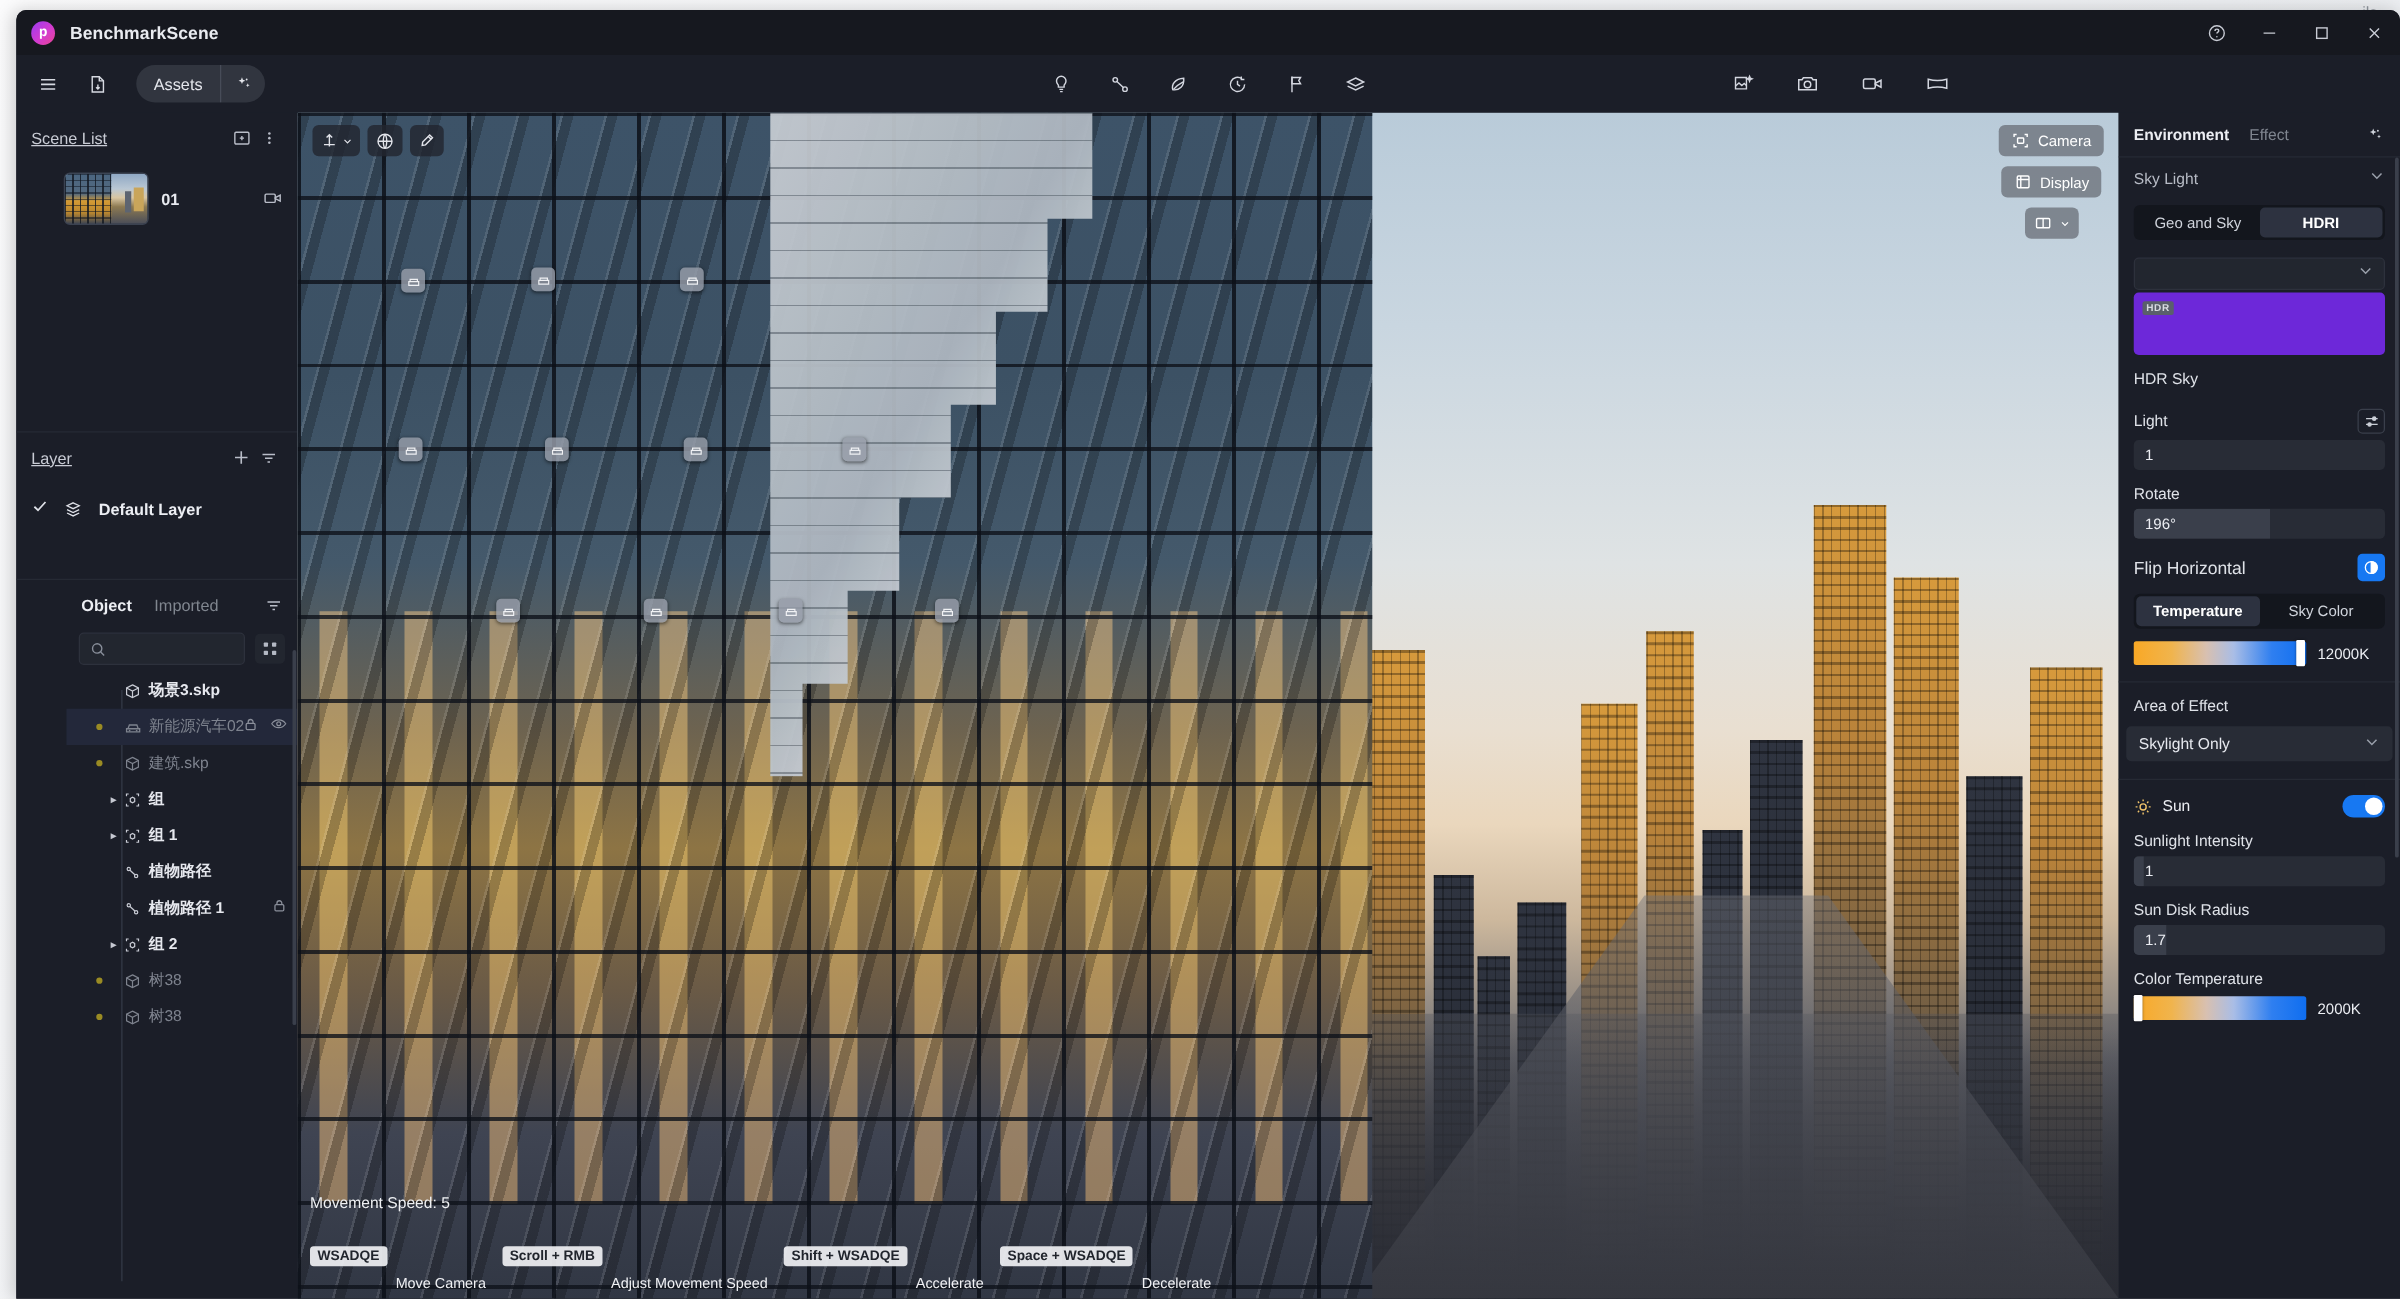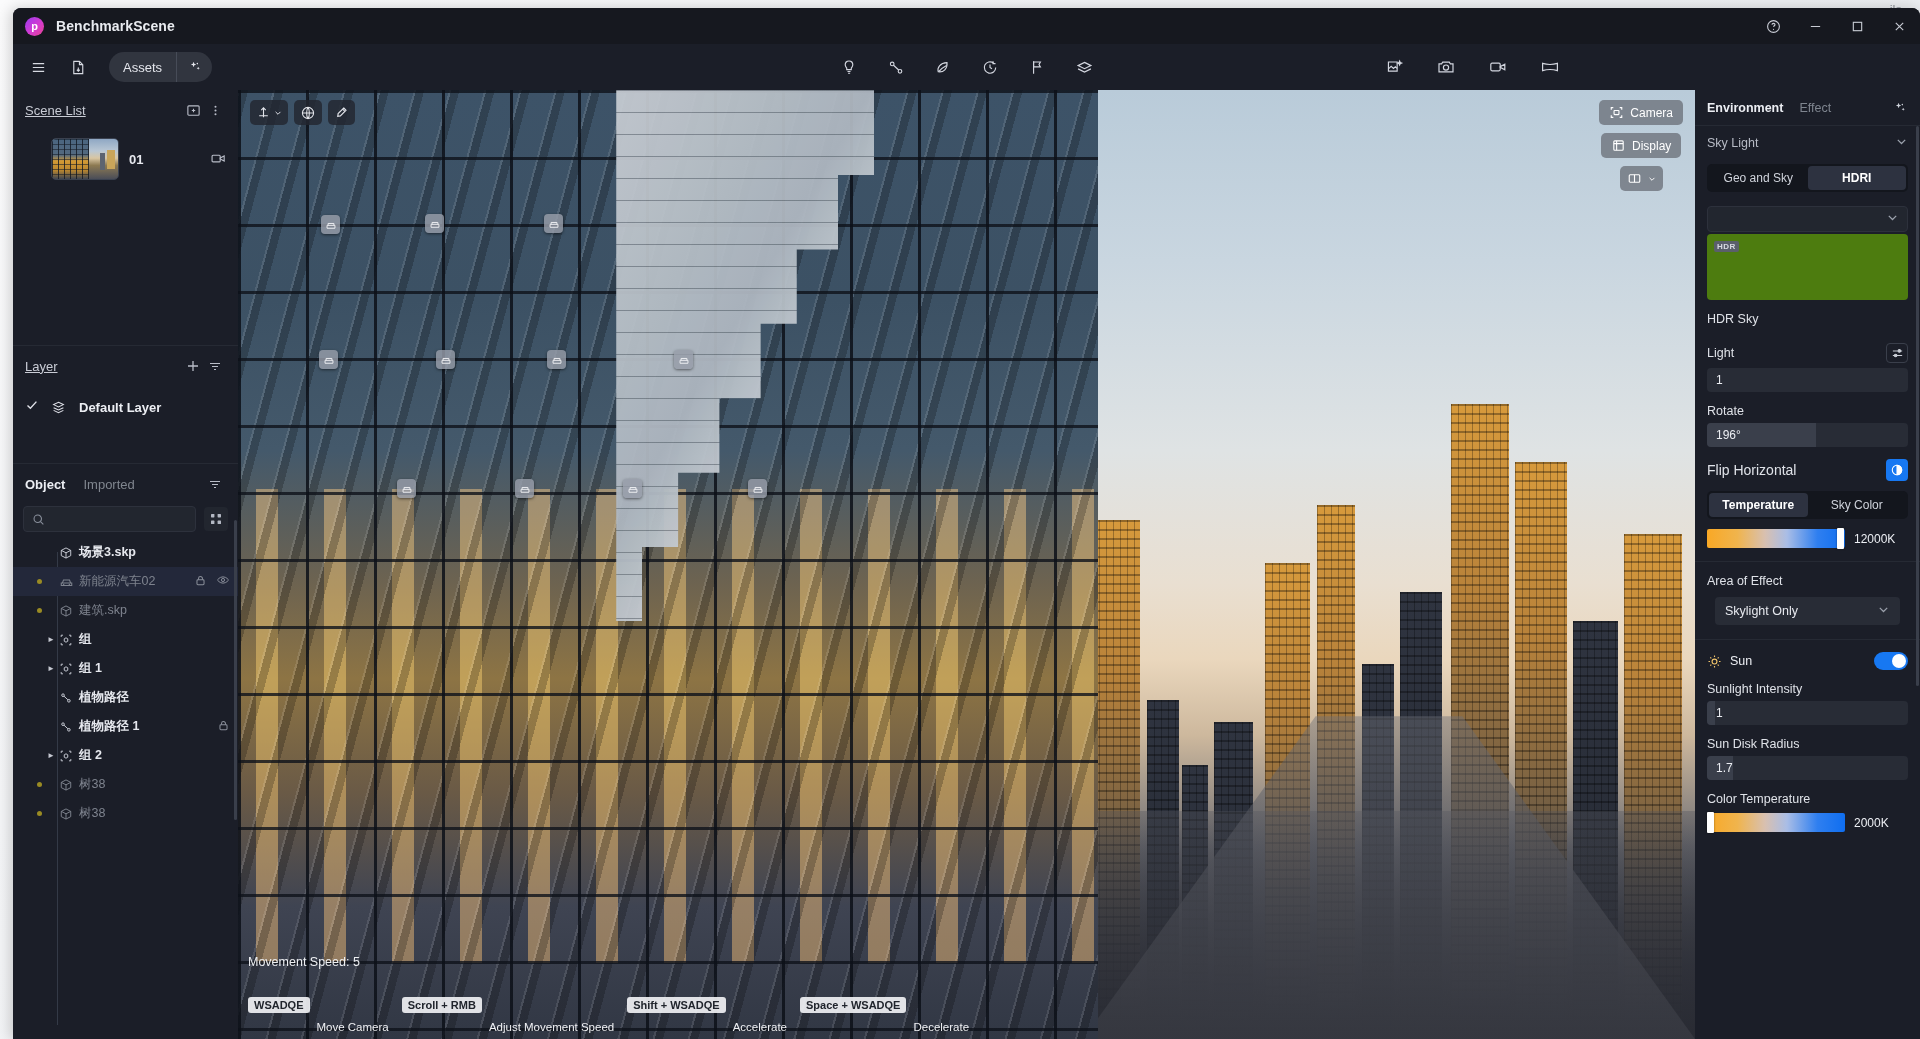--- a/index.html
+++ b/index.html
@@ -127,21 +127,21 @@
   #scene-label { font-size: 13px; color: #e7e9ef; font-weight: bold; flex:1; }
   #scene-cam { color: #b9bdc8; width:18px; height:18px; }
   #layer-sec { height: 118px; border-bottom: 1px solid #262a34; }
   #layer-row {
     display: flex; align-items: center; gap: 12px;
     padding: 0 12px; height: 30px; margin-top: 6px;
   }
   #layer-row .chk { color: #dfe1e8; width: 14px; }
   #layer-row .lyr-ico { color: #dfe1e8; width: 16px; display:flex; }
   #layer-name { font-size: 13px; color: #eceef3; font-weight: bold; }
-  #object-sec { flex: 1; display: flex; flex-direction: column; min-height:0; }
+  #object-sec { flex: 1; display: flex; flex-direction: column; min-height:0;padding-left:40px; }
   #obj-tabs {
     height: 40px; display: flex; align-items: center; padding: 0 12px; gap: 18px;
   }
   .obj-tab { font-size: 13px; color: #80868f; }
   .obj-tab.active { color: #eceef3; font-weight: bold; }
   #obj-tabs .spacer { flex: 1; }
   #search-row { padding: 0 10px; margin-top: 2px; display: flex; gap: 8px; align-items: center; }
   #search-box {
     flex: 1; height: 26px; background: #22262f; border: 1px solid #2d313c;
     border-radius: 4px; display: flex; align-items: center; padding: 0 8px; gap: 6px;
@@ -336,22 +336,22 @@
   }
   .seg > div.on { background: #2d3240; color: #fff; font-weight: bold; }
   #hdri-select {
     margin: 14px 12px 0; height: 26px;
     background: #22262f; border: 1px solid #2d313c; border-radius: 4px;
     display: flex; align-items: center; padding: 0 8px;
   }
   #hdri-select .spacer { flex:1; }
   #hdri-select .chev { color: #9aa0ab; }
   #hdri-card {
-    margin: 2px 12px 0; height: 66px;
-    background: #4d7c0f; border-radius: 4px;
+    margin: 2px 12px 0; height: 50px;
+    background: #6d28d9; border-radius: 4px;
     position: relative;
   }
   #hdr-chip {
     position: absolute; left: 7px; top: 7px;
     font-size: 8px; font-weight: bold; color: #d8dbe2;
     background: #5a5f6b; border-radius: 2px; padding: 1px 3px;
     letter-spacing: .5px;
   }
   .field-label {
     font-size: 12.5px; color: #dfe2e8; padding: 12px 12px 5px;
@@ -403,21 +403,21 @@
   }
   .grad-val { font-size: 12px; color: #eceef3; width: 54px; }
   .divider { height: 1px; background: #262a34; margin: 13px 0 0; }
   .sun-hdr {
     display: flex; align-items: center; gap: 8px;
     padding: 12px 12px 0;
   }
   .sun-hdr .lbl { font-size: 12.5px; color: #eceef3; flex: 1; }
   .sun-hdr .sico { color: #f0c36a; display: flex; }
   .sel-field {
-    margin: 4px 20px 0; height: 28px;
+    margin: 4px 6px 0; height: 28px;
     background: #282c36; border-radius: 4px;
     display: flex; align-items: center; padding: 0 10px;
     font-size: 12.5px; color: #e7e9ef;
   }
   .sel-field .spacer { flex: 1; }
   .sel-field .chev { color: #9aa0ab; }
   
   #right-sb {
     position: absolute; right: 1px; top: 36px; width: 3px; height: 560px;
     background: #3a3f4b; border-radius: 2px;

